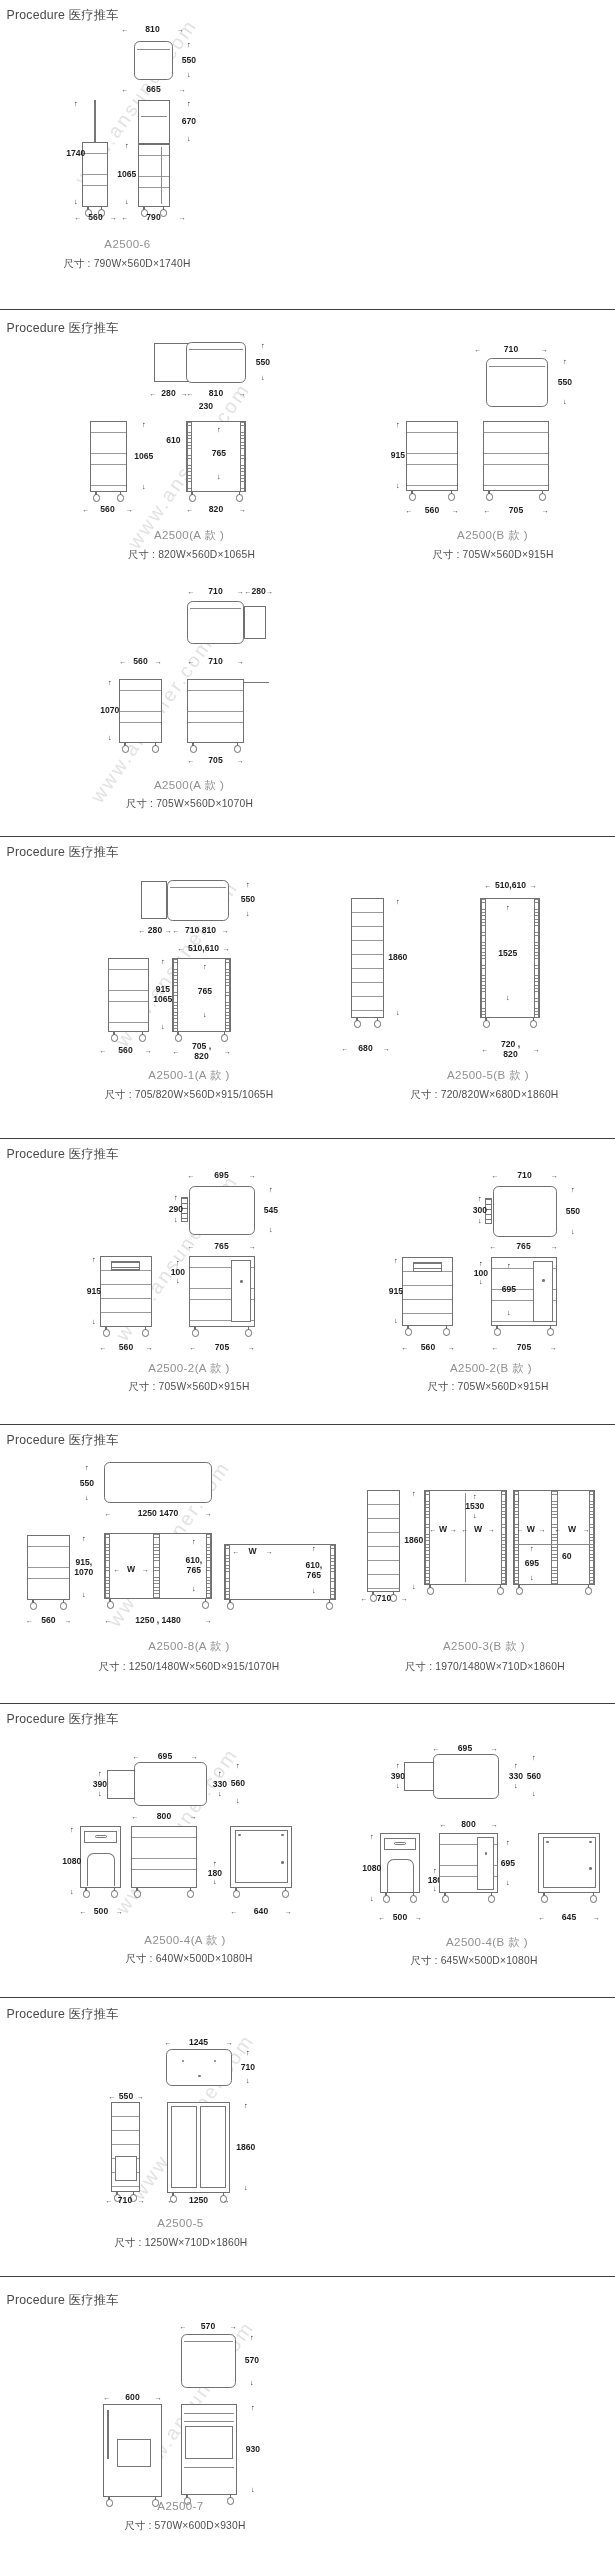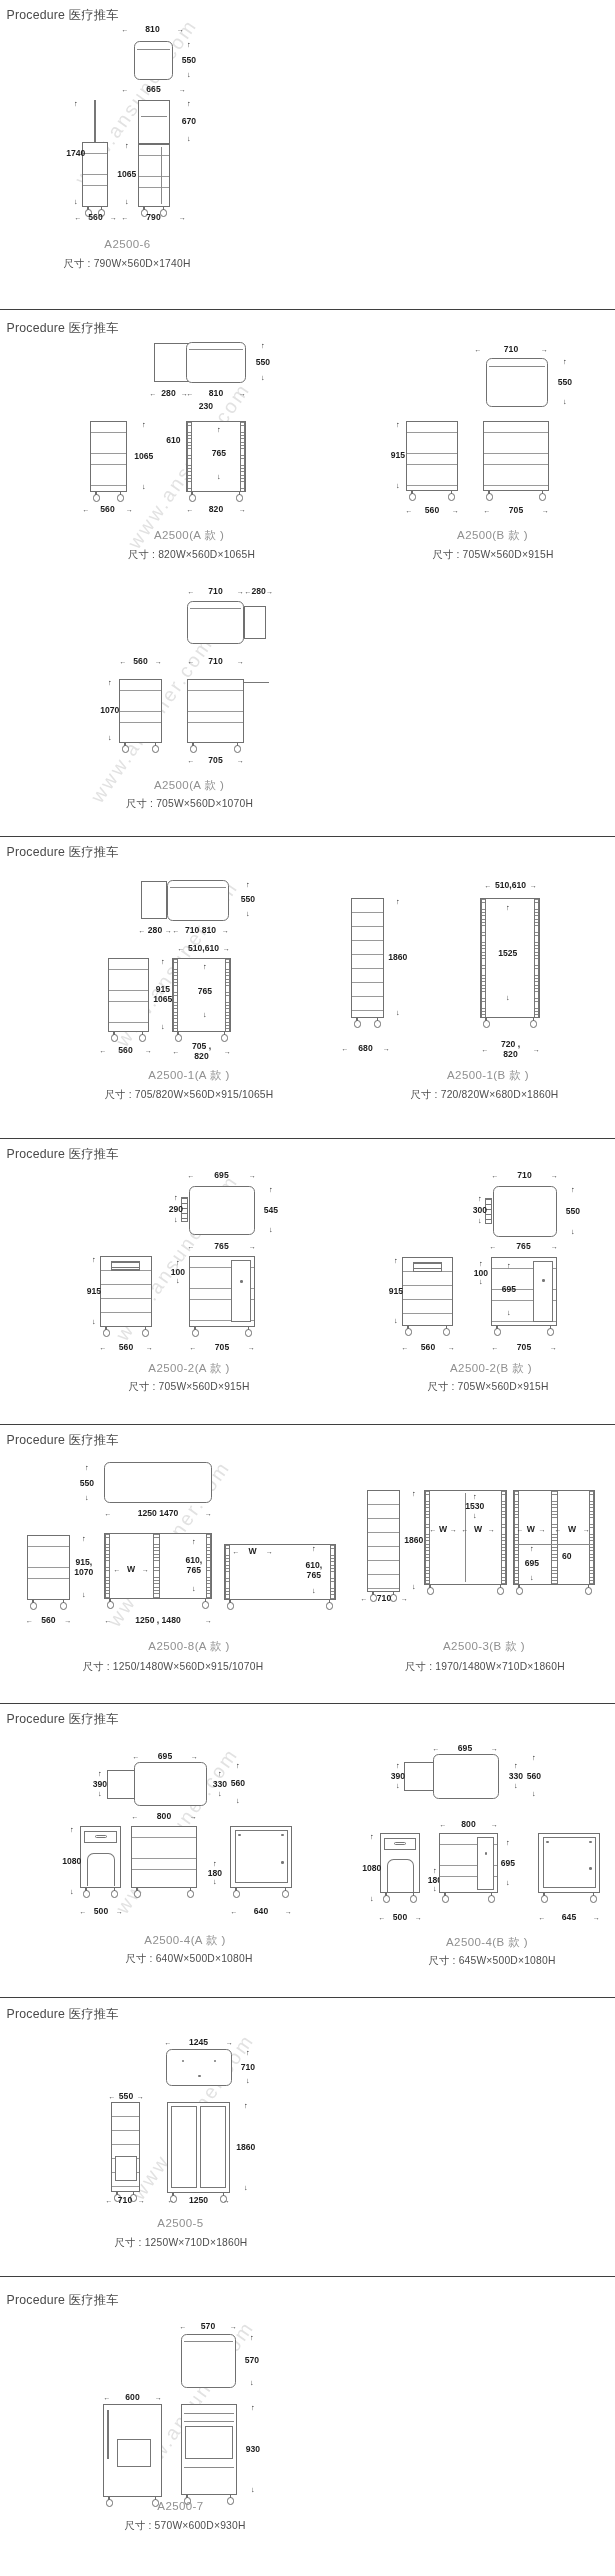--- a/index.html
+++ b/index.html
@@ -195,21 +195,21 @@
     <div class="box" style="left:480px;top:61px;width:60px;height:120px">
       <i class="hatchv l"></i>
         <i class="hatchv r"></i>
       <i class="wh l"></i>
         <i class="wh r"></i>
     </div>
     <div class="dimv" style="left:493px;top:67px;height:99px">1525</div>
     <div class="dimh" style="left:341px;top:207px;width:49px">680</div>
     <div class="dimh" style="left:481px;top:203px;width:59px">720 ,
 820</div>
-    <div class="model" style="left:410px;top:231px;width:156px">A2500-1(B 款 )</div>
+    <div class="model" style="left:410px;top:231px;width:156px">A2500-5(B 款 )</div>
     <div class="size" style="left:388px;top:251px;width:193px">尺寸 : 720/820W×680D×1860H</div>
   </section>
 
   <section class="sec" style="height:286px">
     <div class="hdr">Procedure 医疗推车</div>
     <div class="wm" style="left:111px;top:193px">www.ansuner.com</div>
 
     <div class="dimh" style="left:187px;top:32px;width:69px">695</div>
     <div class="box tv" style="left:189px;top:47px;width:66px;height:49px"></div>
     <div class="hatchbox" style="left:181px;top:58px;width:7.4px;height:25.4px"></div>
@@ -288,21 +288,21 @@
     <div class="box" style="left:224px;top:119px;width:112px;height:56px">
       <i class="hatchv l"></i>
         <i class="hatchv r"></i>
       <i class="wh l"></i>
         <i class="wh r"></i>
     </div>
     <div class="dimh" style="left:232px;top:122px;width:41px">W</div>
     <div class="dimv" style="left:299px;top:120px;height:51px">610,
 765</div>
     <div class="model" style="left:111px;top:214px;width:156px">A2500-8(A 款 )</div>
-    <div class="size" style="left:46px;top:235px;width:254px">尺寸 : 1250/1480W×560D×915/1070H</div>
+    <div class="size" style="left:62px;top:235px;width:254px">尺寸 : 1250/1480W×560D×915/1070H</div>
 
     <div class="box shelves" style="left:367px;top:65px;width:33px;height:102px">
       <i class="wh l"></i>
         <i class="wh r"></i>
     </div>
     <div class="dimv" style="left:399px;top:65px;height:102px">1860</div>
     <div class="dimh" style="left:360px;top:169px;width:48px">710</div>
     <div class="box" style="left:424px;top:65px;width:83px;height:95px">
       <i class="hatchv l"></i>
         <i class="hatchv r"></i>
@@ -393,21 +393,21 @@
     <div class="box" style="left:538px;top:129px;width:62px;height:60px">
       <i class="door" style="left:4.1px;top:3.3px;width:53px;height:51px"></i>
       <i class="dot" style="left:7.4px;top:6.6px"></i>
       <i class="dot" style="right:7.4px;top:6.6px"></i>
       <i class="dot" style="right:7.4px;top:33px"></i>
       <i class="wh l"></i>
         <i class="wh r"></i>
     </div>
     <div class="dimh" style="left:538px;top:209px;width:62px">645</div>
     <div class="model" style="left:409px;top:231px;width:156px">A2500-4(B 款 )</div>
-    <div class="size" style="left:410px;top:250px;width:164px">尺寸 : 645W×500D×1080H</div>
+    <div class="size" style="left:392px;top:250px;width:164px">尺寸 : 645W×500D×1080H</div>
   </section>
 
   <section class="sec" style="height:279px">
     <div class="hdr" style="top:8.2px">Procedure 医疗推车</div>
     <div class="wm" style="left:127px;top:193px">www.ansuner.com</div>
     <div class="dimh" style="left:164px;top:40px;width:69px">1245</div>
     <div class="box tv" style="left:166px;top:51px;width:66px;height:37px">
       <i class="dot" style="left:14.8px;top:9.9px"></i>
       <i class="dot" style="right:14.8px;top:9.9px"></i>
       <i class="dot" style="left:31px;top:24.6px"></i>

